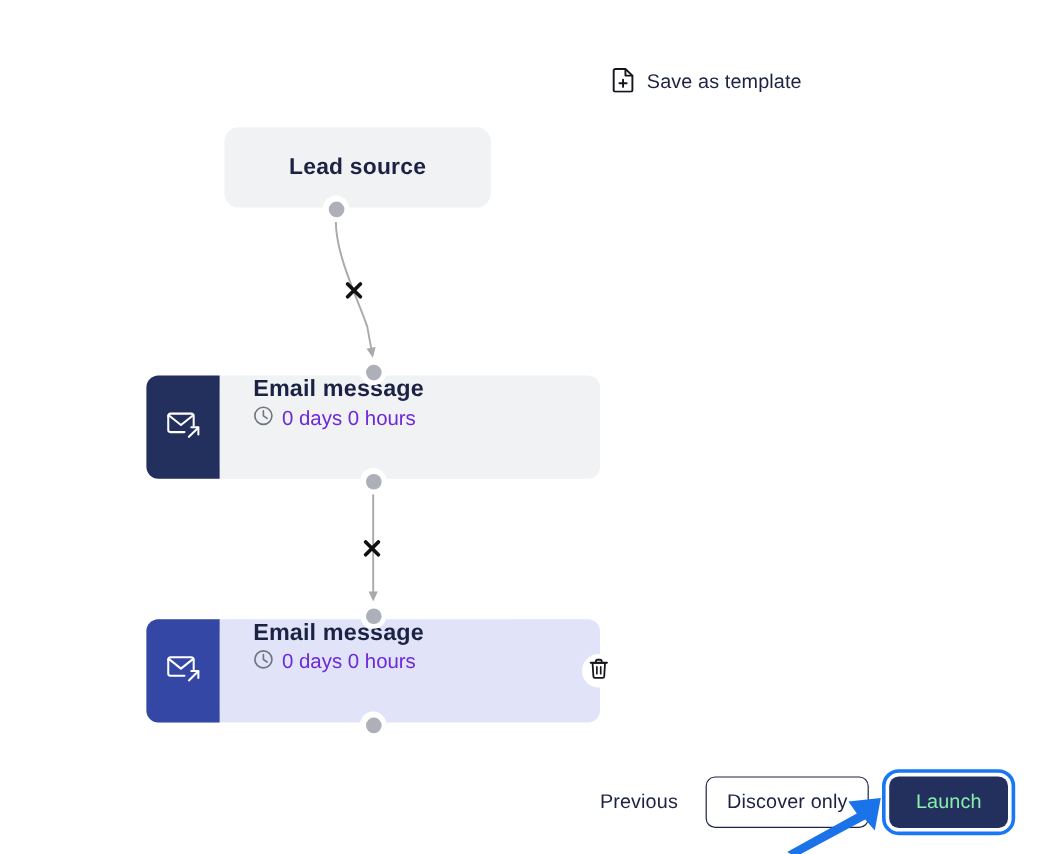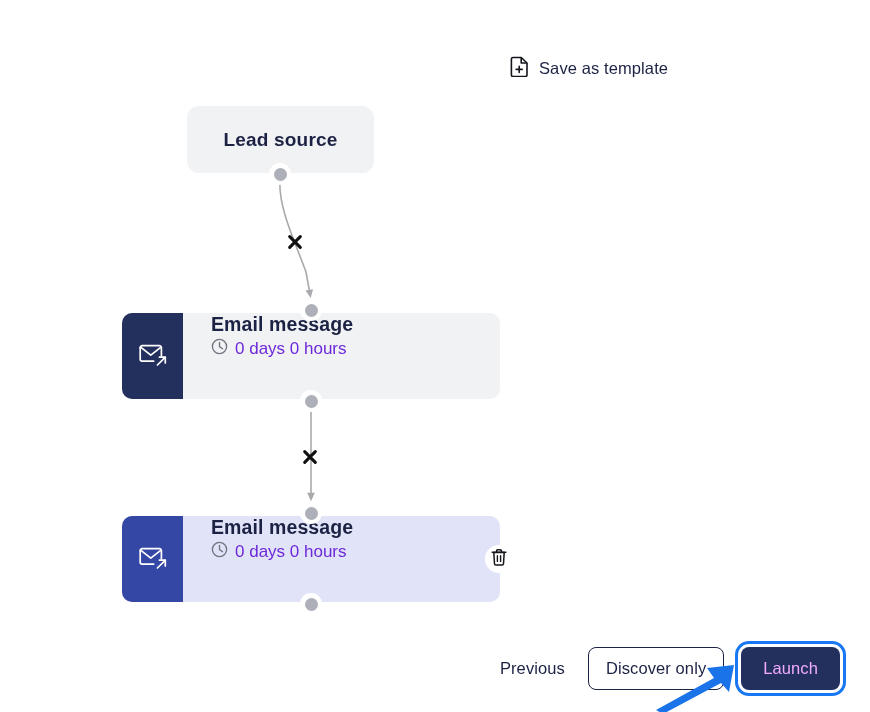--- a/index.html
+++ b/index.html
@@ -44,21 +44,21 @@
   
   .node {
     position: absolute;
     border-radius: 10px;
     display: flex;
     align-items: stretch;
     overflow: visible;
   }
   .node-lead {
     left: 187px; top: 106px;
-    width: 187px; height: 67px;
+    width: 222px; height: 67px;
     background: #f1f2f4;
     border-radius: 12px;
     align-items: center;
     justify-content: center;
   }
   .node-lead .title {
     font-size: 19px;
     font-weight: bold;
     color: #1c2244;
     letter-spacing: .2px;
@@ -186,21 +186,21 @@
     color: #1c2244;
     padding: 11px 17px;
     cursor: pointer;
     letter-spacing: .1px;
     white-space: nowrap;
   }
   .btn-primary {
     background: #23305e;
     border: none;
     border-radius: 8px;
-    color: #f0abfc;
+    color: #86efac;
     font-size: 16.5px;
     padding: 12px 22px;
     cursor: pointer;
     letter-spacing: .1px;
     outline: 3.5px solid #1877f2;
     outline-offset: 3px;
     white-space: nowrap;
   }
 
   

